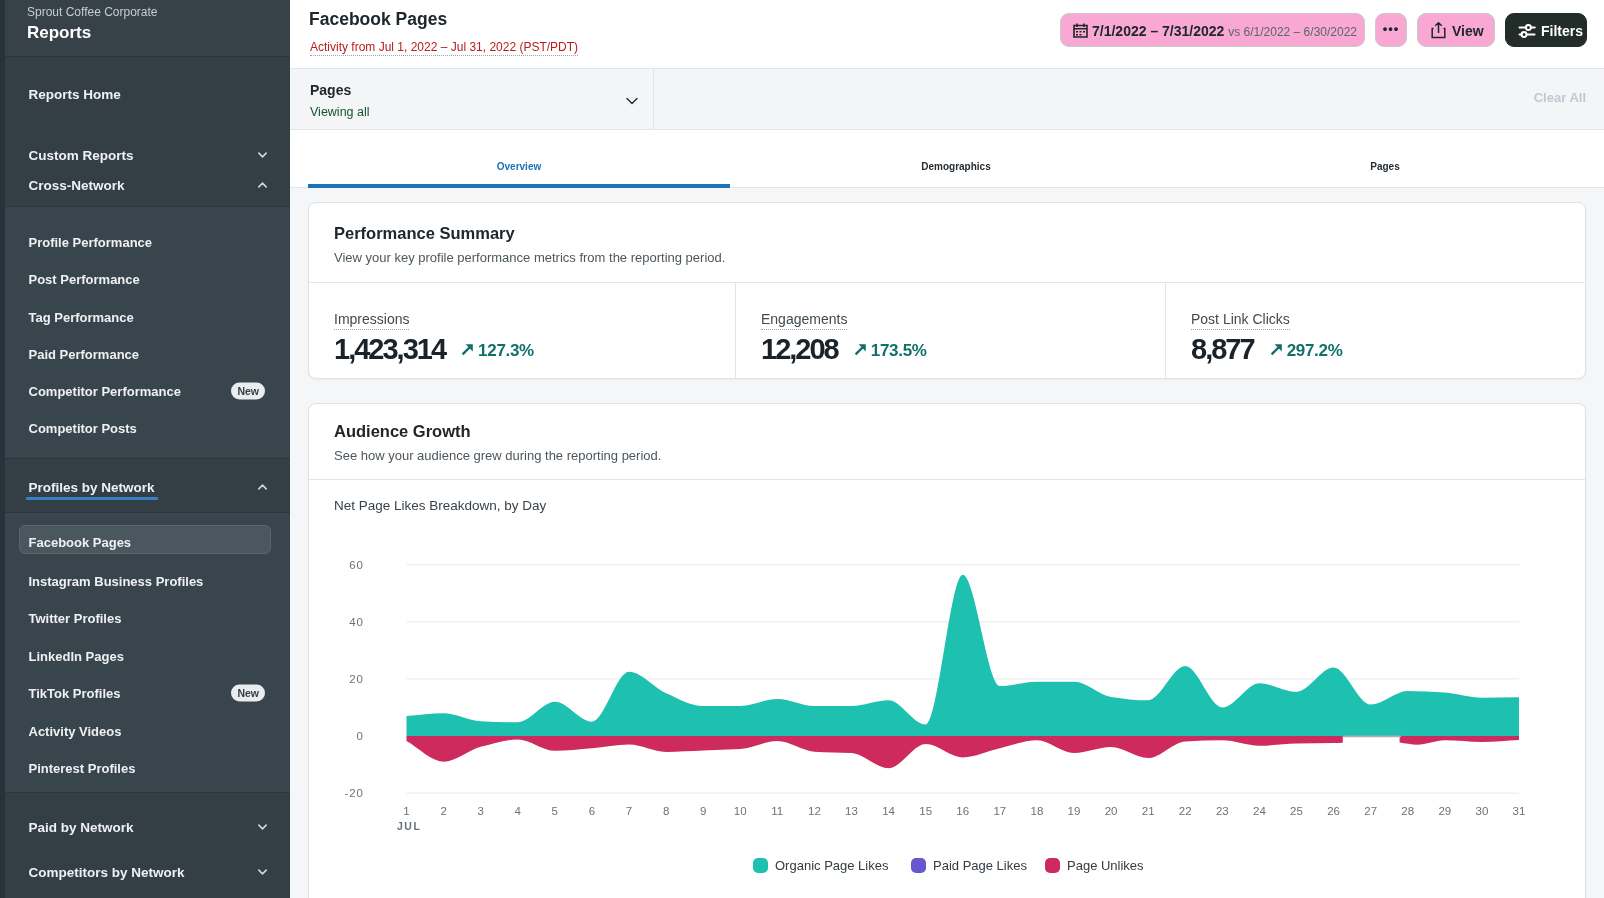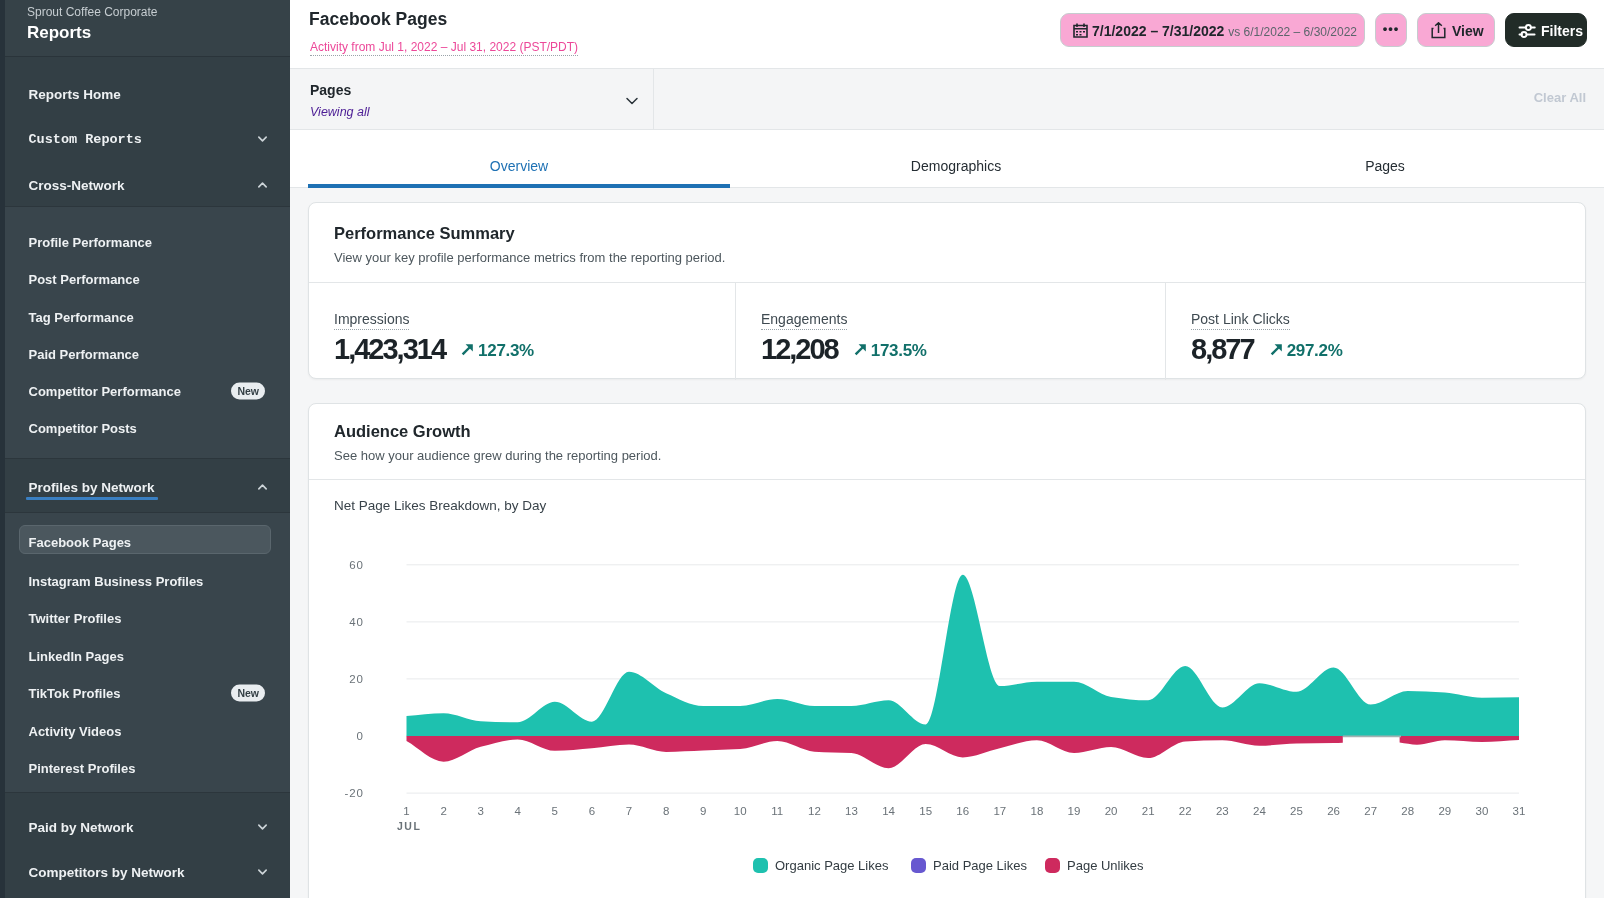--- a/index.html
+++ b/index.html
@@ -16,25 +16,25 @@
 .nav.hd .t{font-size:13.5px;}
 .chev{position:absolute;right:22px;top:50%;width:11px;height:11px;transform:translateY(-50%);}
 .panel{position:absolute;left:5px;width:285px;background:#39454c;border-top:1px solid #2c363c;border-bottom:1px solid #2c363c;}
 .newpill{position:absolute;right:25px;top:50%;transform:translateY(-50%);background:#e9edf0;color:#333f45;font-size:10.5px;font-weight:bold;border-radius:9px;padding:2.5px 6px;}
 #fbpill{position:absolute;left:19px;top:2px;width:252px;height:29px;background:#4b575e;border:1px solid #5a666d;border-radius:6px;box-sizing:border-box;}
 .blueline{position:absolute;height:3px;background:#3a7fc2;border-radius:1px;}
 
 #main{position:absolute;left:290px;top:0;width:1314px;height:898px;background:#f5f6f7;}
 #hdr{position:absolute;left:0;top:0;width:1314px;height:68px;background:#fff;}
 #title{position:absolute;left:19px;top:9px;font-size:17.5px;font-weight:bold;color:#20272c;}
-#subtitle{position:absolute;left:20px;top:40px;font-size:12px;color:#ec4899;border-bottom:1px dotted #9aa3a9;padding-bottom:1px;}
+#subtitle{position:absolute;left:20px;top:40px;font-size:12px;color:#b91c1c;border-bottom:1px dotted #9aa3a9;padding-bottom:1px;}
 .btn{position:absolute;top:13px;height:34px;background:#f9a8d4;border:1px solid #c6cccf;border-radius:9px;box-sizing:border-box;}
 #filterbar{position:absolute;left:0;top:68px;width:1314px;height:62px;background:#f4f5f6;border-top:1px solid #e3e6e8;border-bottom:1px solid #e3e6e8;box-sizing:border-box;}
 #tabs{position:absolute;left:0;top:130px;width:1314px;height:58px;background:#fff;border-bottom:1px solid #e3e6e8;box-sizing:border-box;}
-.tab{position:absolute;top:36px;transform:translate(-50%,-50%);font-size:14px;font-weight:normal;color:#252d33;}
+.tab{position:absolute;top:36px;transform:translate(-50%,-50%);font-size:10px;font-weight:bold;color:#252d33;}
 #tabline{position:absolute;left:18px;top:54px;width:422px;height:4px;background:#1e71b4;}
 .card{position:absolute;left:18px;width:1278px;background:#fff;border:1px solid #dfe3e5;border-radius:8px;box-sizing:border-box;box-shadow:0 1px 2px rgba(30,40,46,0.05);}
 .cardhead{position:absolute;left:0;top:0;right:0;height:79px;border-bottom:1px solid #e3e6e8;}
 .ch-t{position:absolute;left:25px;top:21px;font-size:16.5px;font-weight:bold;color:#20272c;}
 .ch-s{position:absolute;left:25px;top:47px;font-size:13px;color:#4d575d;}
 .metlabel{font-size:14px;color:#3f4a51;border-bottom:1px dotted #98a2a8;padding-bottom:2px;}
 .metnum{font-size:29px;font-weight:bold;color:#1c2328;letter-spacing:-2px;white-space:nowrap;}
 .metdelta{font-size:17px;color:#11706a;letter-spacing:-0.3px;vertical-align:3px;}
 .metarrow{display:inline-block;margin:0 4px 0 10px;}
 .vdiv{position:absolute;top:0;width:1px;background:#e3e6e8;}
@@ -45,21 +45,21 @@
   <div id="sb">
     <div id="sbstrip"></div>
     <div id="sbhead">
       <div class="sb-co">Sprout Coffee Corporate</div>
       <div class="sb-reports">Reports</div>
     </div>
 
     <div class="nav hd" style="top:75px;">
         <span class="t">Reports Home</span>
       </div>
-    <div class="nav hd" style="top:120px;font-family:Liberation Mono, monospace;">
+    <div class="nav hd" style="top:136px;">
         <span class="t">Custom Reports</span>
       <svg class="chev" viewBox="0 0 12 12">
           <path d="M2 4l4 4 4-4" fill="none" stroke="#cdd4d8" stroke-width="1.8" stroke-linecap="round" stroke-linejoin="round"></path>
         </svg>
       </div>
     <div class="nav hd" style="top:166px;">
         <span class="t">Cross-Network</span>
       <svg class="chev" viewBox="0 0 12 12">
           <path d="M2 8l4-4 4 4" fill="none" stroke="#cdd4d8" stroke-width="1.8" stroke-linecap="round" stroke-linejoin="round"></path>
         </svg>
@@ -153,21 +153,21 @@
         <svg style="position:absolute;left:12px;top:8px;" width="18" height="18" viewBox="0 0 18 18">
             <path d="M1.5 5.5h6.2 M13 5.5h3.8 M1.5 12.5h2.4 M9.2 12.5h7.4" stroke="#fff" stroke-width="1.9" fill="none" stroke-linecap="round"></path>
             <circle cx="10.4" cy="5.5" r="2.5" fill="none" stroke="#fff" stroke-width="1.9"></circle>
             <circle cx="6" cy="12.5" r="2.5" fill="none" stroke="#fff" stroke-width="1.9"></circle>
           </svg>
         <span style="position:absolute;left:35px;top:9px;font-size:14px;font-weight:bold;color:#fff;">Filters</span>
       </div>
     </div>
     <div id="filterbar">
       <div style="position:absolute;left:20px;top:13px;font-size:14px;font-weight:bold;color:#20272c;">Pages</div>
-      <div style="position:absolute;left:20px;top:36px;font-size:12.5px;color:#4c1d95;font-style:italic;">Viewing all</div>
+      <div style="position:absolute;left:20px;top:36px;font-size:12.5px;color:#14532d;">Viewing all</div>
       <svg style="position:absolute;left:335px;top:27px;" width="14" height="10" viewBox="0 0 16 12">
           <path d="M2 3l6 6 6-6" fill="none" stroke="#2b343a" stroke-width="1.8" stroke-linecap="round" stroke-linejoin="round"></path>
         </svg>
       <div style="position:absolute;left:363px;top:0;width:1px;height:60px;background:#e3e6e8;"></div>
       <div style="position:absolute;right:18px;top:21px;font-size:13px;font-weight:bold;color:#c1c8d2;">Clear All</div>
     </div>
     <div id="tabs">
       <span class="tab" style="left:229px;color:#1e71b4;">Overview</span>
       <span class="tab" style="left:666px;">Demographics</span>
       <span class="tab" style="left:1095px;">Pages</span>

